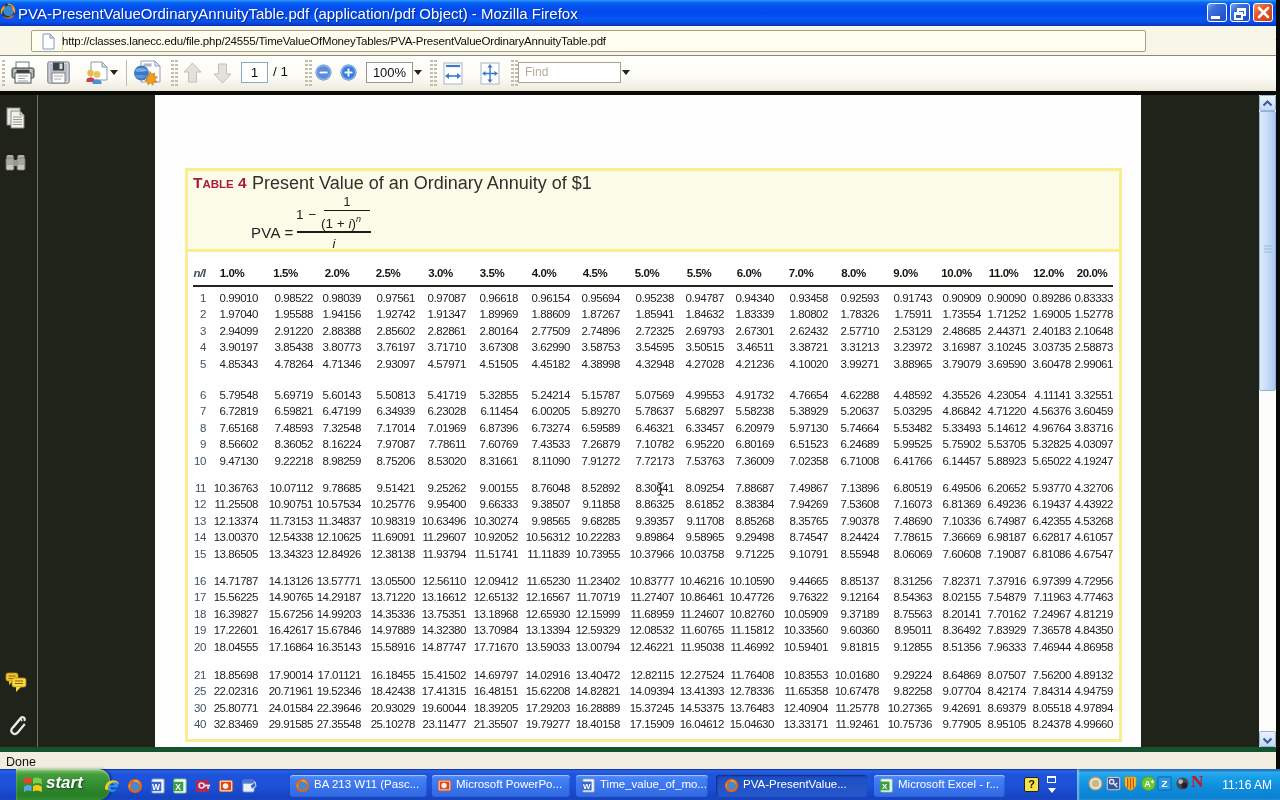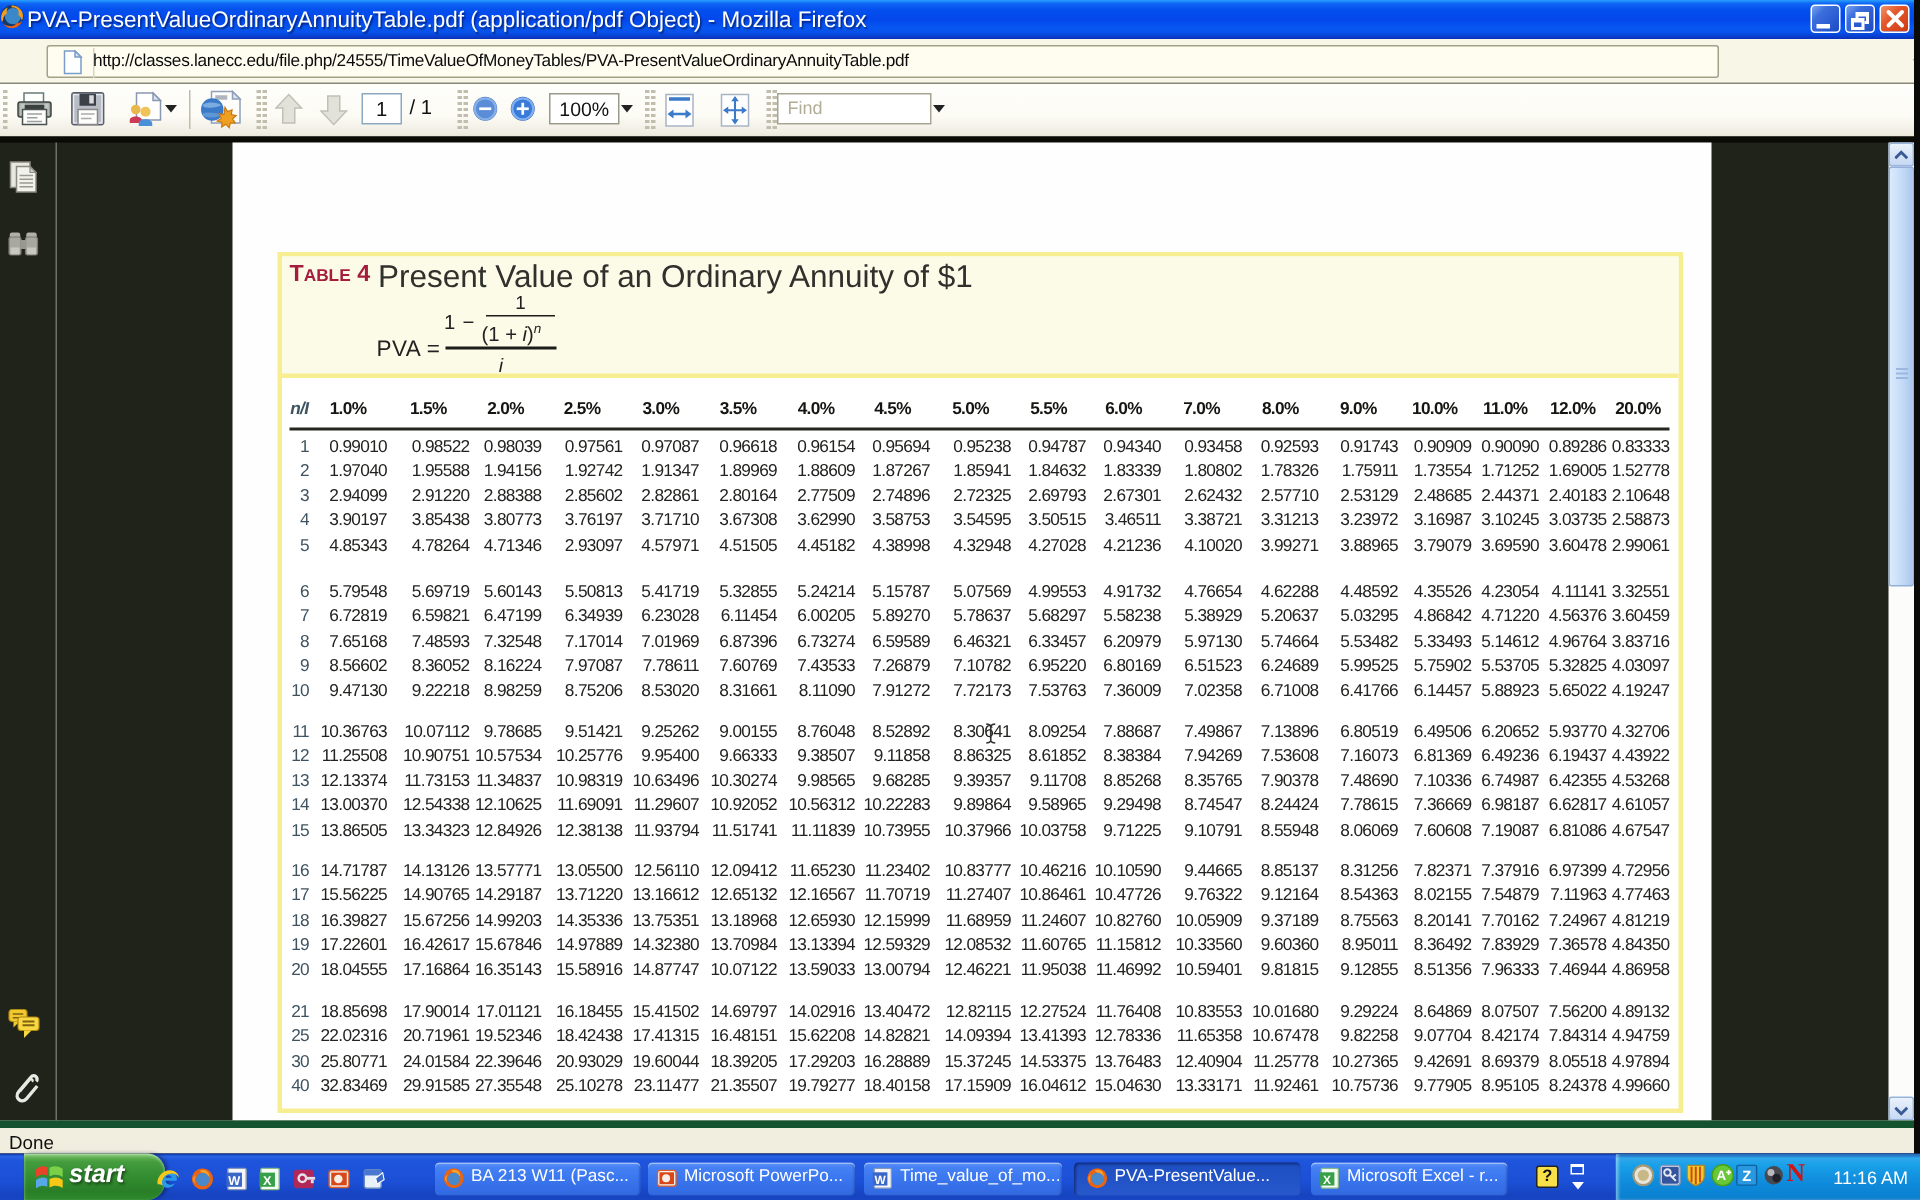--- a/index.html
+++ b/index.html
@@ -41,21 +41,21 @@
 .scrollbtn { position:absolute; left:0; width:17px; height:16px; background:linear-gradient(180deg,#eaf2fc,#c6d8f2); border:1px solid #98b4dc; border-radius:2px; }
 #scrollthumb { position:absolute; left:0; top:16px; width:17px; height:280px; border:1px solid #94b0da; border-radius:2px;
   background:linear-gradient(90deg,#dcebfc 0%,#cfe2fa 30%,#bcd4f4 70%,#aac6ee 100%); }
 #rightedge { position:absolute; left:1276px; top:0; width:4px; height:769px; background:#0a0a08; z-index:50; }
 
 
 #ybox { position:absolute; left:30px; top:73px; width:937px; height:574px; border:3px solid #f6ee90; background:#fff; }
 #yboxtop { position:absolute; left:0px; top:0px; width:931px; height:81px; background:#fcfbe8; border-bottom:3px solid #f6ee90; }
 #t4 { position:absolute; left:5px; top:3px; color:#a51c3c; font-weight:bold; font-size:15.5px; }
 #t4b { font-size:11.5px; }
-#ttitle { position:absolute; left:64px; top:2px; color:#30302c; font-size:21px; }
+#ttitle { position:absolute; left:64px; top:2px; color:#30302c; font-size:18px; }
 .frm { position:absolute; color:#222; }
 
 #tbl { position:absolute; left:38px; top:0px; width:920px; }
 .row { position:absolute; display:flex; height:17px; line-height:17px; font-size:11.5px; letter-spacing:-0.45px; color:#222220; }
 .row span { display:block; text-align:right; }
 .hdr { font-weight:bold; color:#151512; }
 .hdr span { text-align:center; }
 .c0{width:13px;} .c1{width:52px;} .c2{width:55px;} .c3{width:48px;} .c4{width:54px;} .c5{width:51px;}
 .c6{width:52px;} .c7{width:52px;} .c8{width:50px;} .c9{width:54px;} .c10{width:50px;} .c11{width:50px;}
 .c12{width:54px;} .c13{width:51px;} .c14{width:53px;} .c15{width:49px;} .c16{width:45px;} .c17{width:45px;} .c18{width:42px;}
@@ -675,21 +675,21 @@
             <span class="c17">7.36578</span>
             <span class="c18">4.84350</span>
           </div>
           <div class="row" style="top:543.5px">
             <span class="c0">20</span>
             <span class="c1">18.04555</span>
             <span class="c2">17.16864</span>
             <span class="c3">16.35143</span>
             <span class="c4">15.58916</span>
             <span class="c5">14.87747</span>
-            <span class="c6">10.07122</span>
+            <span class="c6">17.71670</span>
             <span class="c7">13.59033</span>
             <span class="c8">13.00794</span>
             <span class="c9">12.46221</span>
             <span class="c10">11.95038</span>
             <span class="c11">11.46992</span>
             <span class="c12">10.59401</span>
             <span class="c13">9.81815</span>
             <span class="c14">9.12855</span>
             <span class="c15">8.51356</span>
             <span class="c16">7.96333</span>

